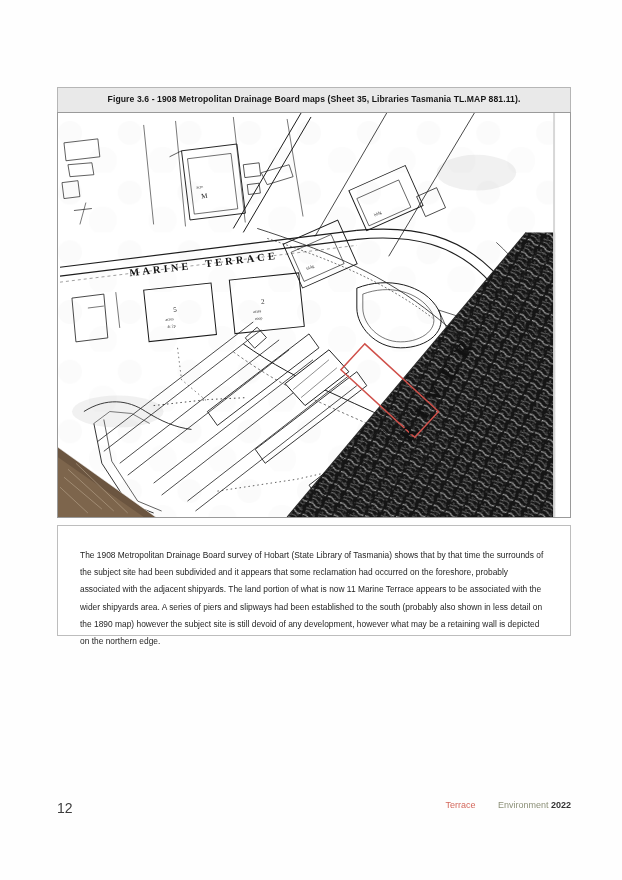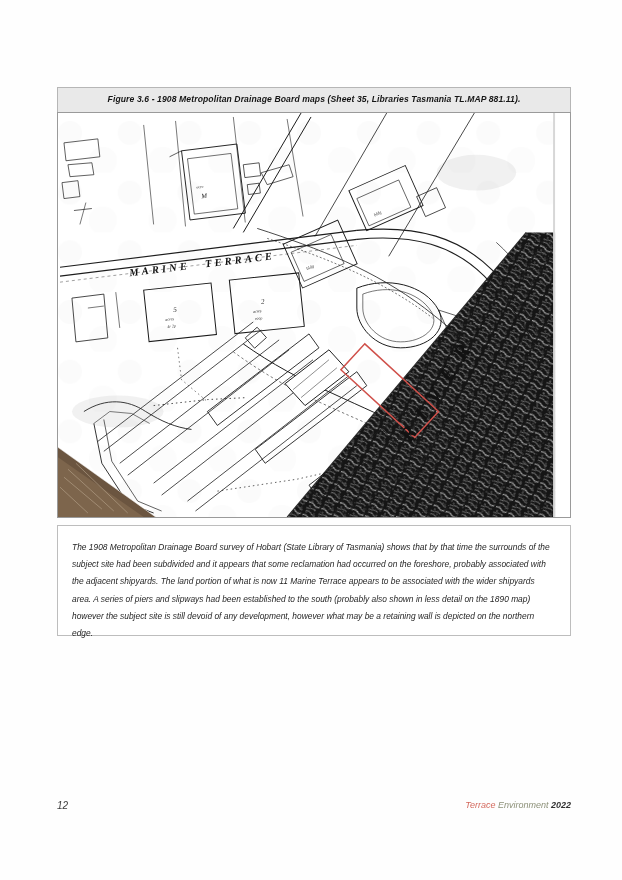--- a/index.html
+++ b/index.html
@@ -16,21 +16,20 @@
     overflow: hidden;
   }
 
   .page {
     position: absolute;
     left: 0; top: 0;
     width: 622px;
     height: 880px;
     background: #fefefe;
     box-sizing: border-box;
-    font-style: italic;
   }
 
   
   .figure-block {
     position: absolute;
     left: 57px;
     top: 87px;
     width: 514px;
   }
 
@@ -74,52 +73,52 @@
     left: 57px;
     top: 525px;
     width: 514px;
     height: 111px;
     box-sizing: border-box;
     border: 1px solid #bdbdbd;
     background: #ffffff;
     padding: 13px 14px 10px 14px;
   }
   .desc-box p {
-    margin: 0;
+    margin: 8px;
     font-size: 8.4px;
     line-height: 2.05;
     color: #1f1f1f;
     text-align: left;
     letter-spacing: 0.01px;
   }
 
   
   .footer {
     position: absolute;
     left: 57px;
     top: 800px;
     width: 514px;
     height: 18px;
   }
   .footer-page {
     position: absolute;
     left: 0;
     top: 0;
-    font-size: 10px;
+    font-size: 14px;
     color: #3c3c3c;
   }
   .footer-brand {
     position: absolute;
     right: 0;
     top: 0;
     font-size: 9px;
     white-space: nowrap;
   }
   .brand-praxis { color: #d4695d; }
-  .brand-env    { color: #8d9179; }
+  .brand-env    { color: #8d9179; margin-left: 20px; }
   .brand-year   { color: #333333; font-weight: bold; }
 </style>
 </head>
 <body>
 
 <div class="page">
 
   <div class="figure-block">
 
     <div class="figure-caption">Figure 3.6 - 1908 Metropolitan Drainage Board maps (Sheet 35, Libraries Tasmania TL.MAP 881.11).</div>

